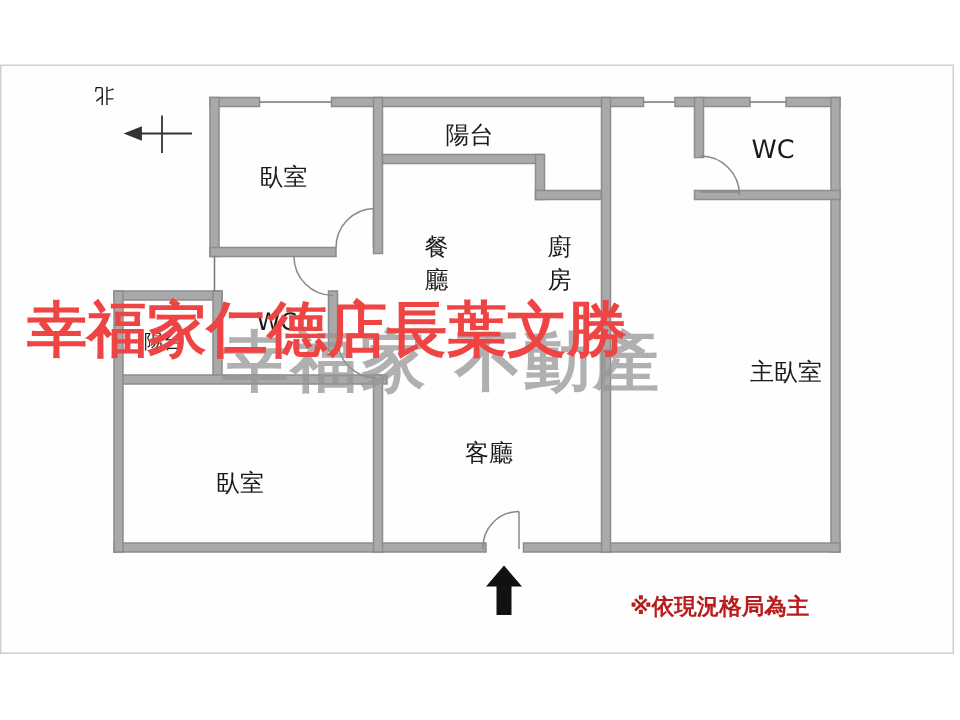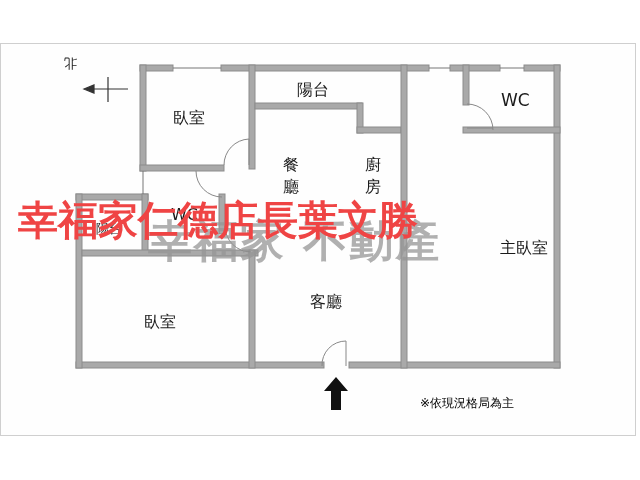--- a/index.html
+++ b/index.html
@@ -1,21 +1,21 @@
 <!DOCTYPE html>
 <html><head>
   <meta charset="utf-8">
   <style>
     html, body { margin: 0; padding: 0; }
     body { width: 640px; height: 480px; background: #ffffff; position: relative; overflow: hidden; font-family: "DejaVu Sans", sans-serif; }
     .card { position: absolute; left: 0; top: 43px; width: 636px; height: 393px; border: 1px solid #cfcfcf; background: #fefefe; box-sizing: border-box; }
     .plan { position: absolute; left: 0; top: 0; }
     .label { position: absolute; color: #1a1a1a; font-size: 16px; line-height: 1; white-space: nowrap; }
     .vlabel { position: absolute; color: #1a1a1a; font-size: 16px; line-height: 22px; width: 18px; text-align: center; }
-    .note { position: absolute; color: #000000; font-size: 12px; white-space: nowrap; }
+    .note { position: absolute; color: #b91c1c; font-size: 15px; white-space: nowrap; font-weight: bold; }
     .bg-watermark { position: absolute; color: rgba(150,150,150,0.75); font-size: 44px; font-weight: bold; white-space: nowrap; letter-spacing: 2px; }
     .watermark { position: absolute; left: 18px; top: 200px; color: #ef4444; font-size: 40px; font-weight: bold; white-space: nowrap; letter-spacing: 0px; line-height: 1; }
   </style>
 </head>
 <body>
 
 <div class="card"></div>
 
 <svg class="plan" width="640" height="480">
   <g fill="#a9a9a9" stroke="#8c8c8c" stroke-width="1">

